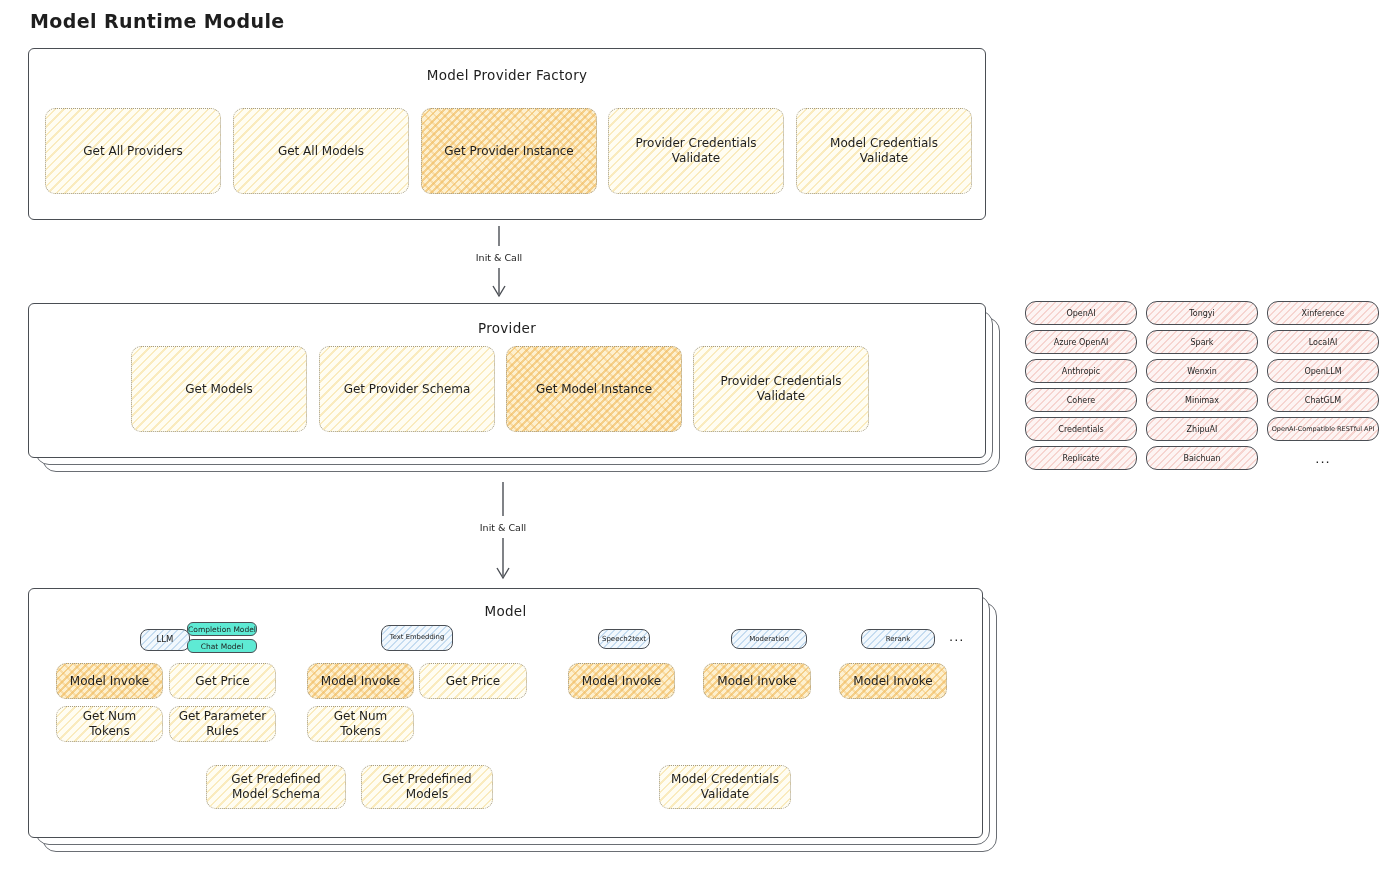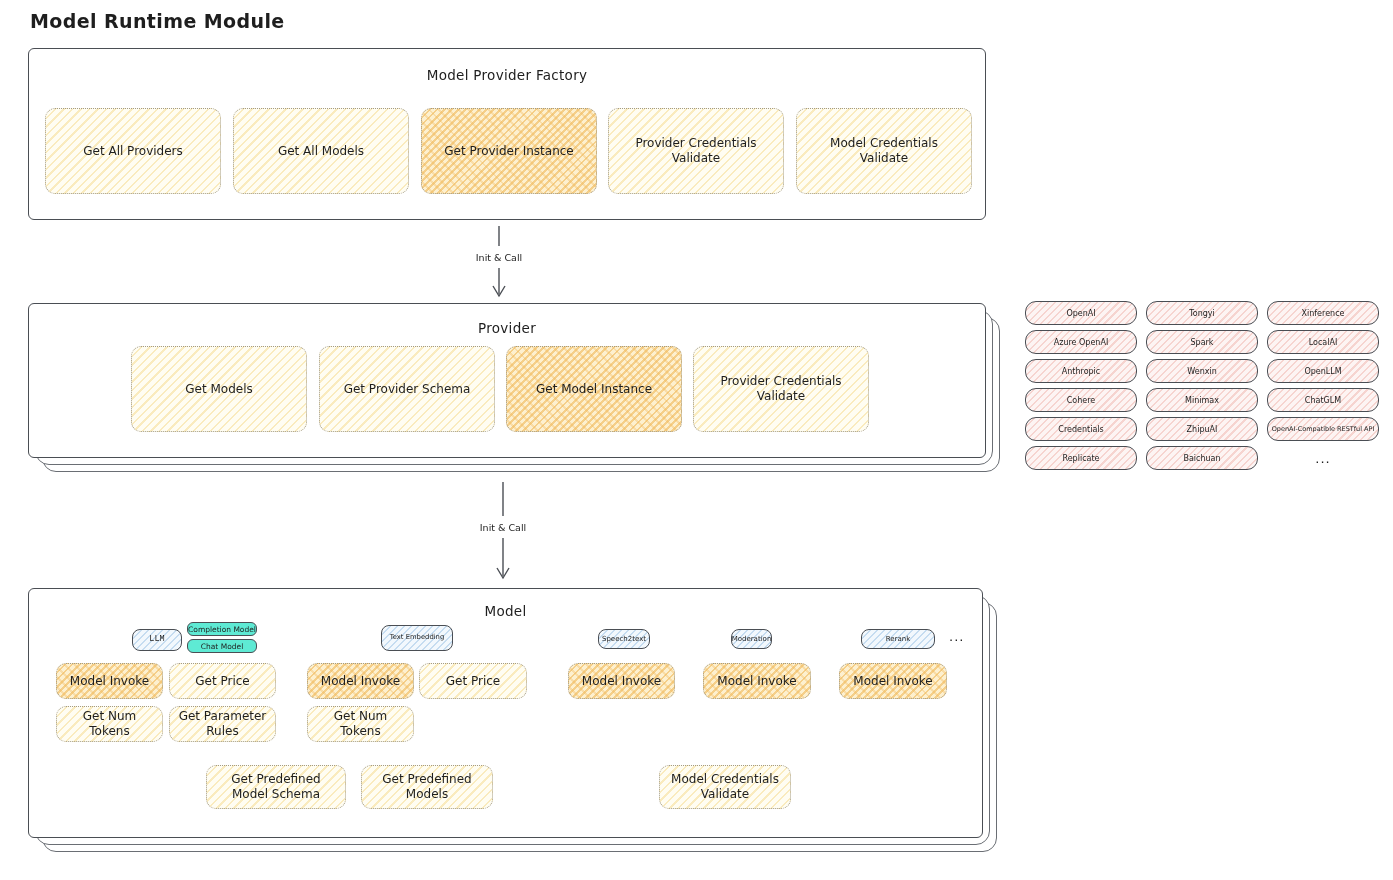--- a/index.html
+++ b/index.html
@@ -127,26 +127,26 @@
   <text x="59" y="51" text-anchor="middle" font-size="9.5">Init &amp; Call</text>
   <line x1="59" y1="58" x2="59" y2="96" stroke="#4a4e54" stroke-width="1.4"></line>
   <polyline points="53,88 59,98 65,88" fill="none" stroke="#4a4e54" stroke-width="1.4"></polyline>
 </svg>
 
 <div class="stack-layer" style="left:42px;top:602px;width:955px;height:250px;"></div>
 <div class="stack-layer" style="left:35px;top:595px;width:955px;height:250px;"></div>
 <div class="container" style="left:28px;top:588px;width:955px;height:250px;">
   <div class="box-title" style="top:14px;">Model</div>
 
-  <div class="tag-blue" style="left:103px;top:40px;width:50px;height:22px;font-size:8.5px;font-family:Liberation Mono, monospace;">LLM</div>
+  <div class="tag-blue" style="left:111px;top:40px;width:50px;height:22px;font-size:8.5px;">LLM</div>
   <div class="tag-white" style="left:158px;top:33px;width:70px;height:14px;">Completion Model</div>
   <div class="tag-white" style="left:158px;top:50px;width:70px;height:14px;">Chat Model</div>
   <div class="tag-blue" style="left:352px;top:36px;width:72px;height:26px;font-size:6.8px;">Text Embedding</div>
   <div class="tag-blue" style="left:569px;top:40px;width:52px;height:20px;font-size:7px;">Speech2text</div>
-  <div class="tag-blue" style="left:702px;top:40px;width:41px;height:20px;font-size:7px;">Moderation</div>
+  <div class="tag-blue" style="left:702px;top:40px;width:76px;height:20px;font-size:7px;">Moderation</div>
   <div class="tag-blue" style="left:832px;top:40px;width:74px;height:20px;font-size:7px;">Rerank</div>
   <div class="dots" style="left:920px;top:40px;">...</div>
 
   <div class="op highlight small" style="left:27px;top:74px;width:107px;height:36px;">Model Invoke</div>
   <div class="op small" style="left:140px;top:74px;width:107px;height:36px;">Get Price</div>
   <div class="op highlight small" style="left:278px;top:74px;width:107px;height:36px;">Model Invoke</div>
   <div class="op small" style="left:390px;top:74px;width:108px;height:36px;">Get Price</div>
   <div class="op highlight small" style="left:539px;top:74px;width:107px;height:36px;">Model Invoke</div>
   <div class="op highlight small" style="left:674px;top:74px;width:108px;height:36px;">Model Invoke</div>
   <div class="op highlight small" style="left:810px;top:74px;width:108px;height:36px;">Model Invoke</div>

